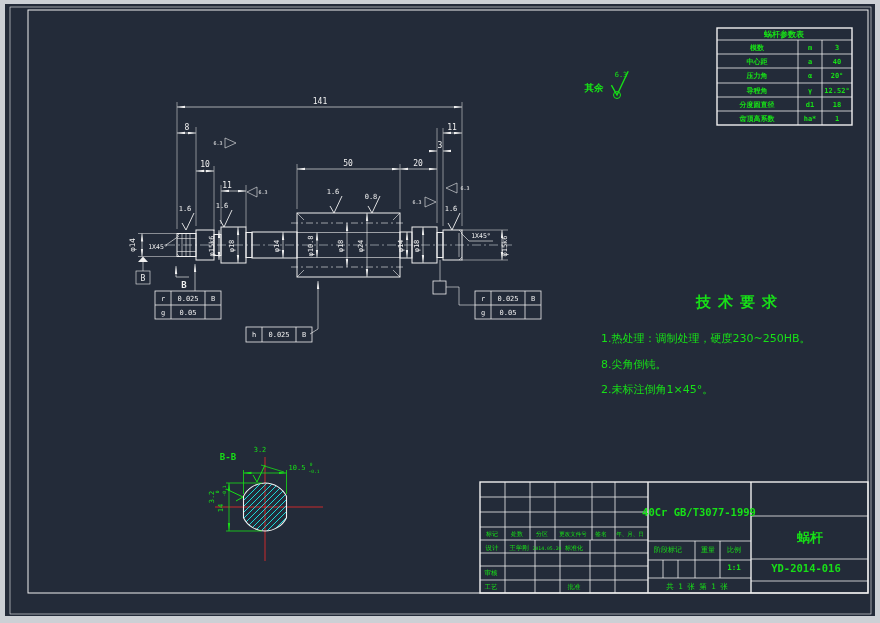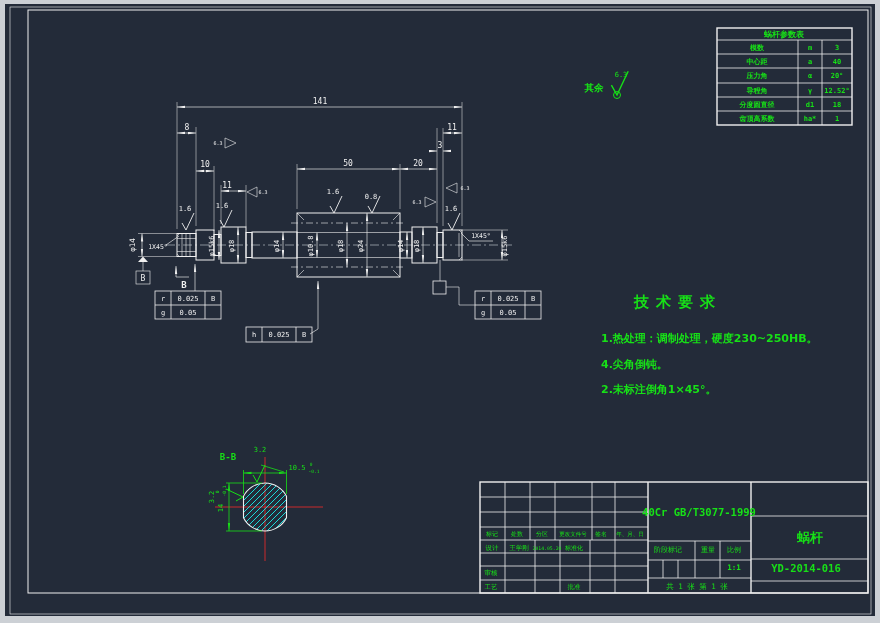--- a/index.html
+++ b/index.html
@@ -17,24 +17,24 @@
   .gr{stroke:var(--red,#dd2b2b);stroke-width:0.9;fill:none;}
   .gt{stroke:var(--line,#f0f0f0);stroke-width:0.8;fill:none;}
   .gth{stroke:var(--line,#f0f0f0);stroke-width:1.4;fill:none;}
   .cl{stroke:#cfd4d9;stroke-width:0.6;fill:none;stroke-dasharray:9 3 2 3;}
   .pd{stroke:var(--line,#f0f0f0);stroke-width:0.6;fill:none;stroke-dasharray:7 3 2 3;}
   .rw{stroke:var(--line,#f0f0f0);stroke-width:0.9;fill:none;}
   .rg{stroke:var(--green,#17e017);stroke-width:1;fill:none;}
   .fw{fill:var(--line,#f0f0f0);stroke:none;}
   .mkw{fill:var(--line,#f0f0f0);}
   .mkg{fill:var(--green,#17e017);}
-  #tech-title{position:absolute;left:634px;top:293px;width:150px;text-align:left;
+  #tech-title{position:absolute;left:634px;top:293px;width:150px;text-align:right;
     color:var(--green,#17e017);font-size:15px;font-weight:bold;letter-spacing:7px;}
   #tech-items{position:absolute;left:601px;top:326px;width:275px;color:var(--green,#17e017);
-    font-size:11px;font-weight:700;}
+    font-size:11px;font-weight:400;}
   #tech-items div{height:25.5px;line-height:25.5px;white-space:nowrap;}
 </style>
 </head>
 <body style="background: rgb(204, 208, 213);">
 
 <div id="canvas">
 <svg id="dwg" width="880" height="623" viewBox="0 0 880 623">
   <defs>
     <marker id="aw" markerWidth="9" markerHeight="4" refX="8" refY="1.2" orient="auto-start-reverse" markerUnits="userSpaceOnUse">
       <path d="M0,0 L8,1.2 L0,2.4 Z" class="mkw"></path>
@@ -333,16 +333,16 @@
         <text x="574" y="550" class="lg" font-size="6" text-anchor="middle" font-family="&quot;DejaVu Sans&quot;,sans-serif">标准化</text>
         <text x="491" y="575" class="lg" font-size="6.5" text-anchor="middle" font-family="&quot;DejaVu Sans&quot;,sans-serif">审核</text>
         <text x="491" y="589" class="lg" font-size="6.5" text-anchor="middle" font-family="&quot;DejaVu Sans&quot;,sans-serif">工艺</text>
         <text x="574" y="589" class="lg" font-size="6.5" text-anchor="middle" font-family="&quot;DejaVu Sans&quot;,sans-serif">批准</text>
       </g>
 </svg>
 
 <div id="tech-title">技术要求</div>
 <div id="tech-items">
       <div>1.热处理：调制处理，硬度230~250HB。</div>
-      <div>4.尖角倒钝。</div>
+      <div>8.尖角倒钝。</div>
       <div>2.未标注倒角1×45°。</div>
     </div>
 </div>
 
 </body></html>

